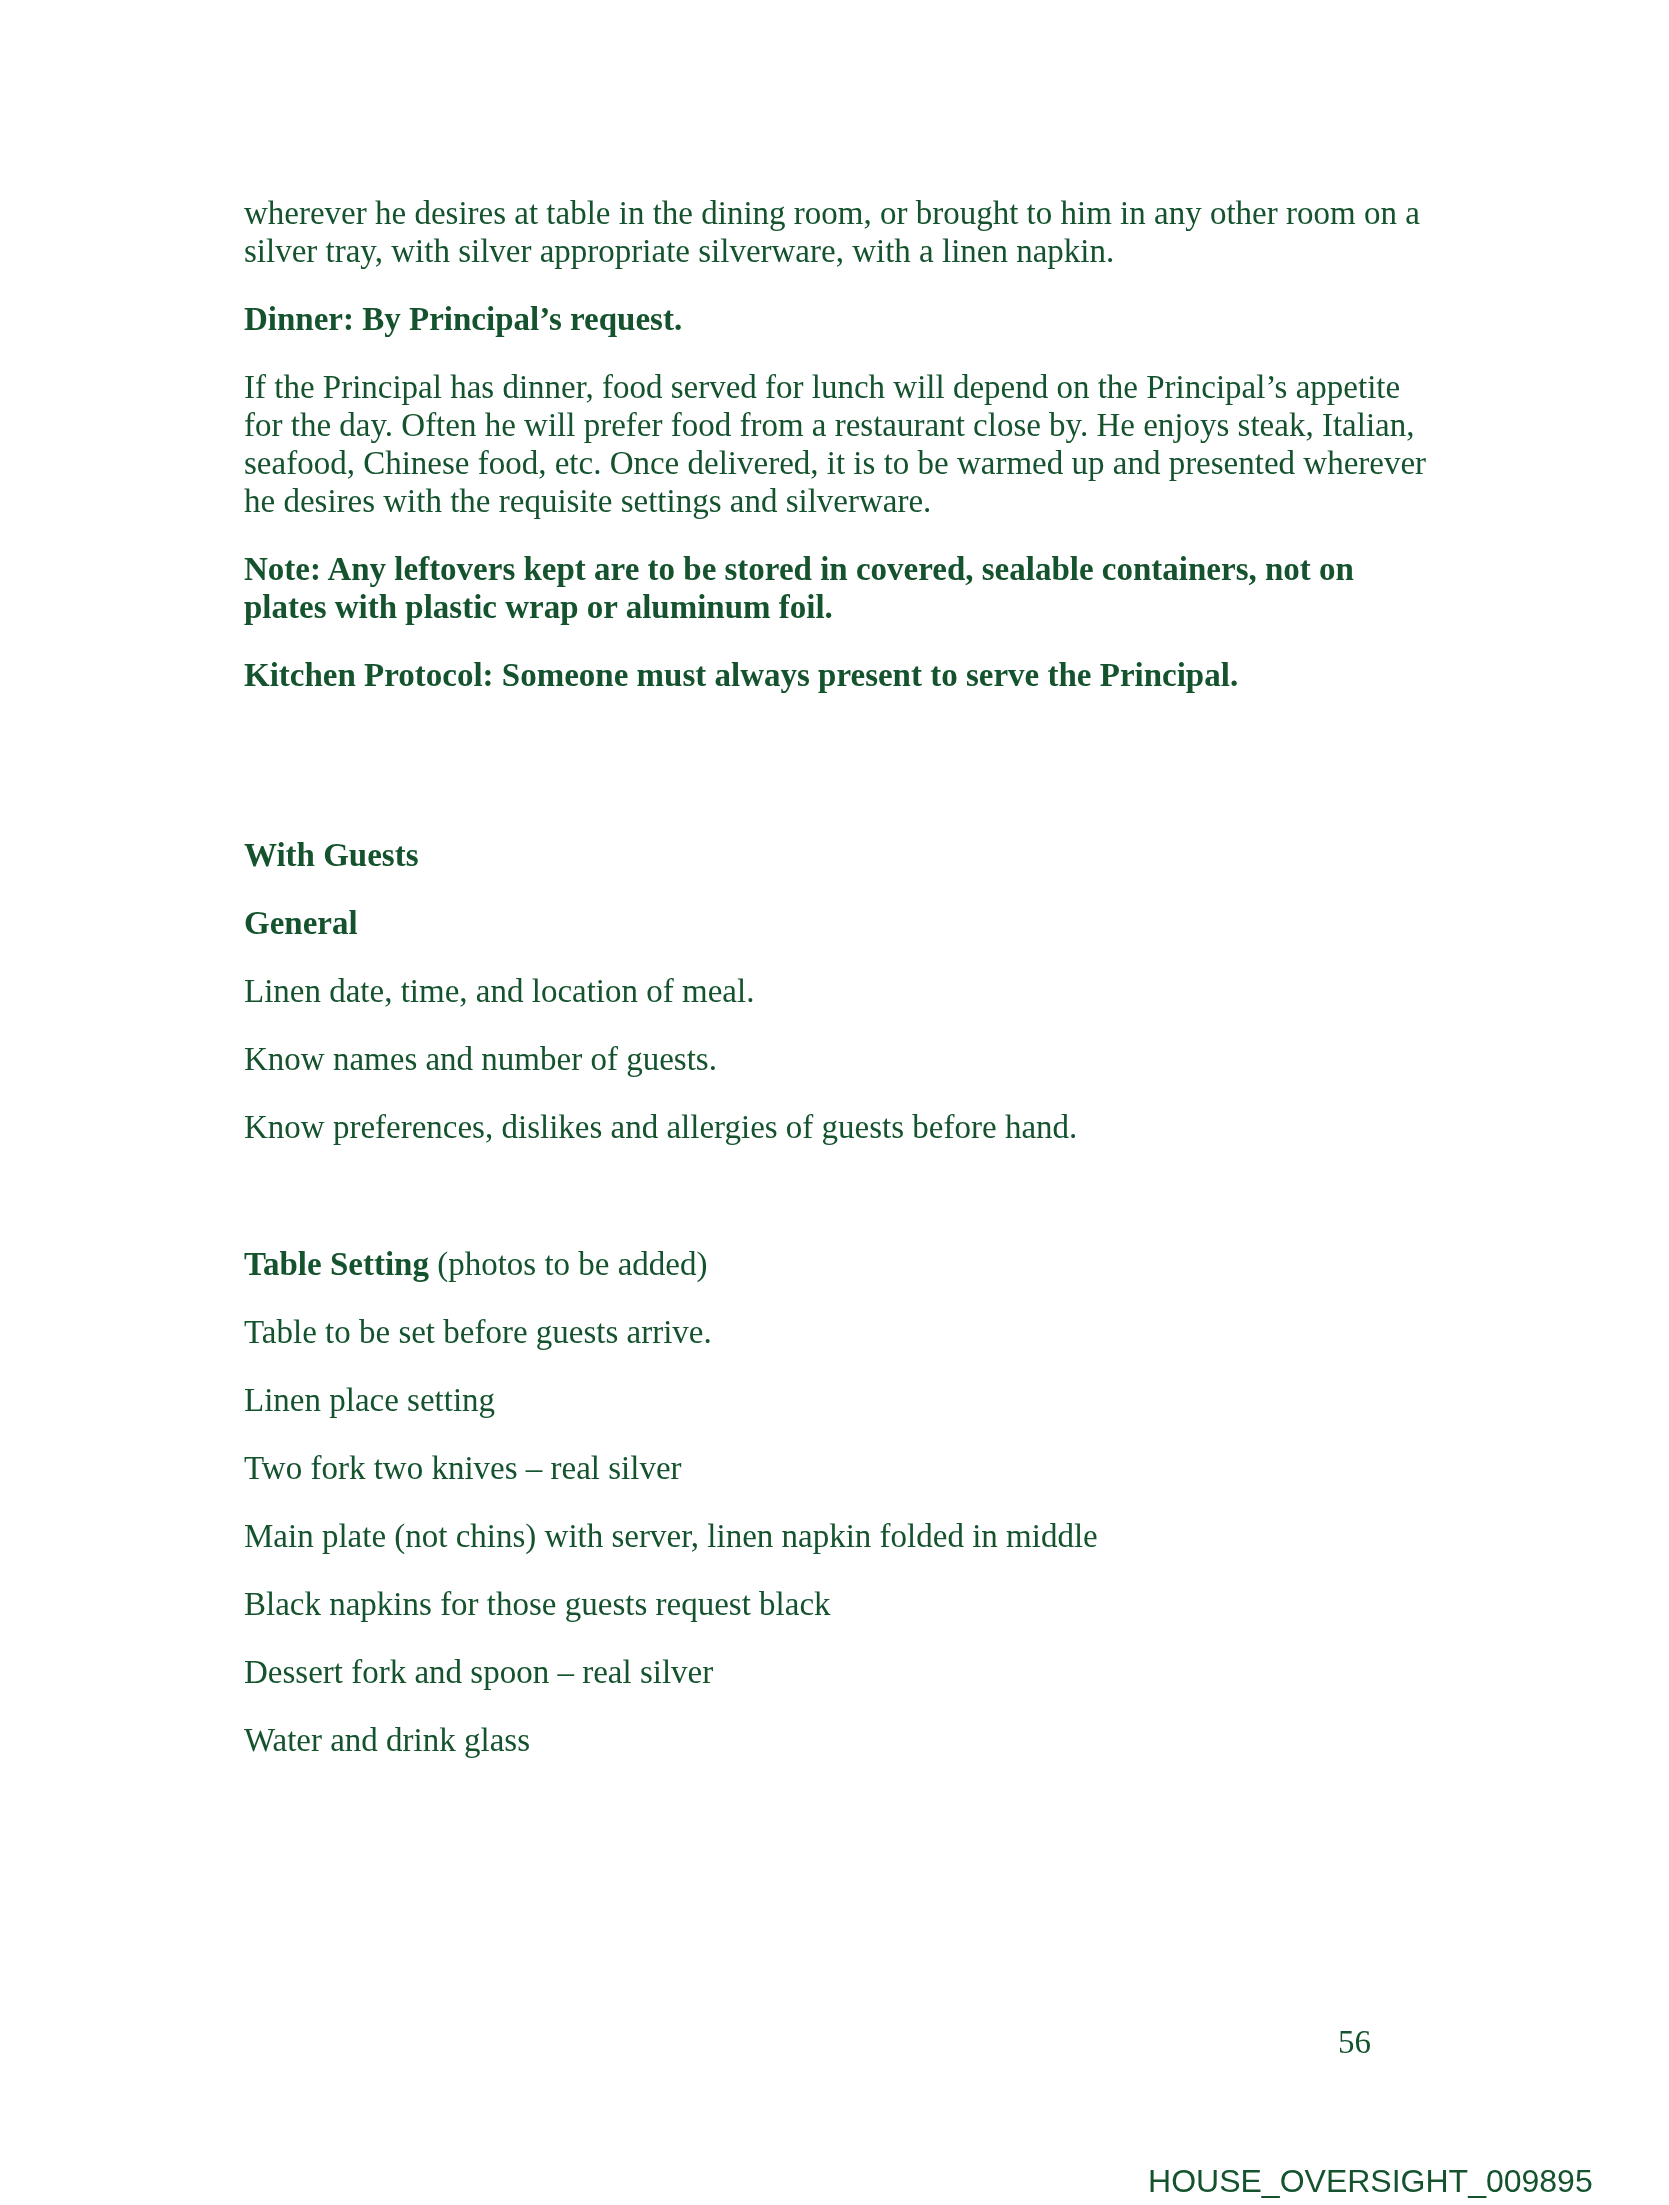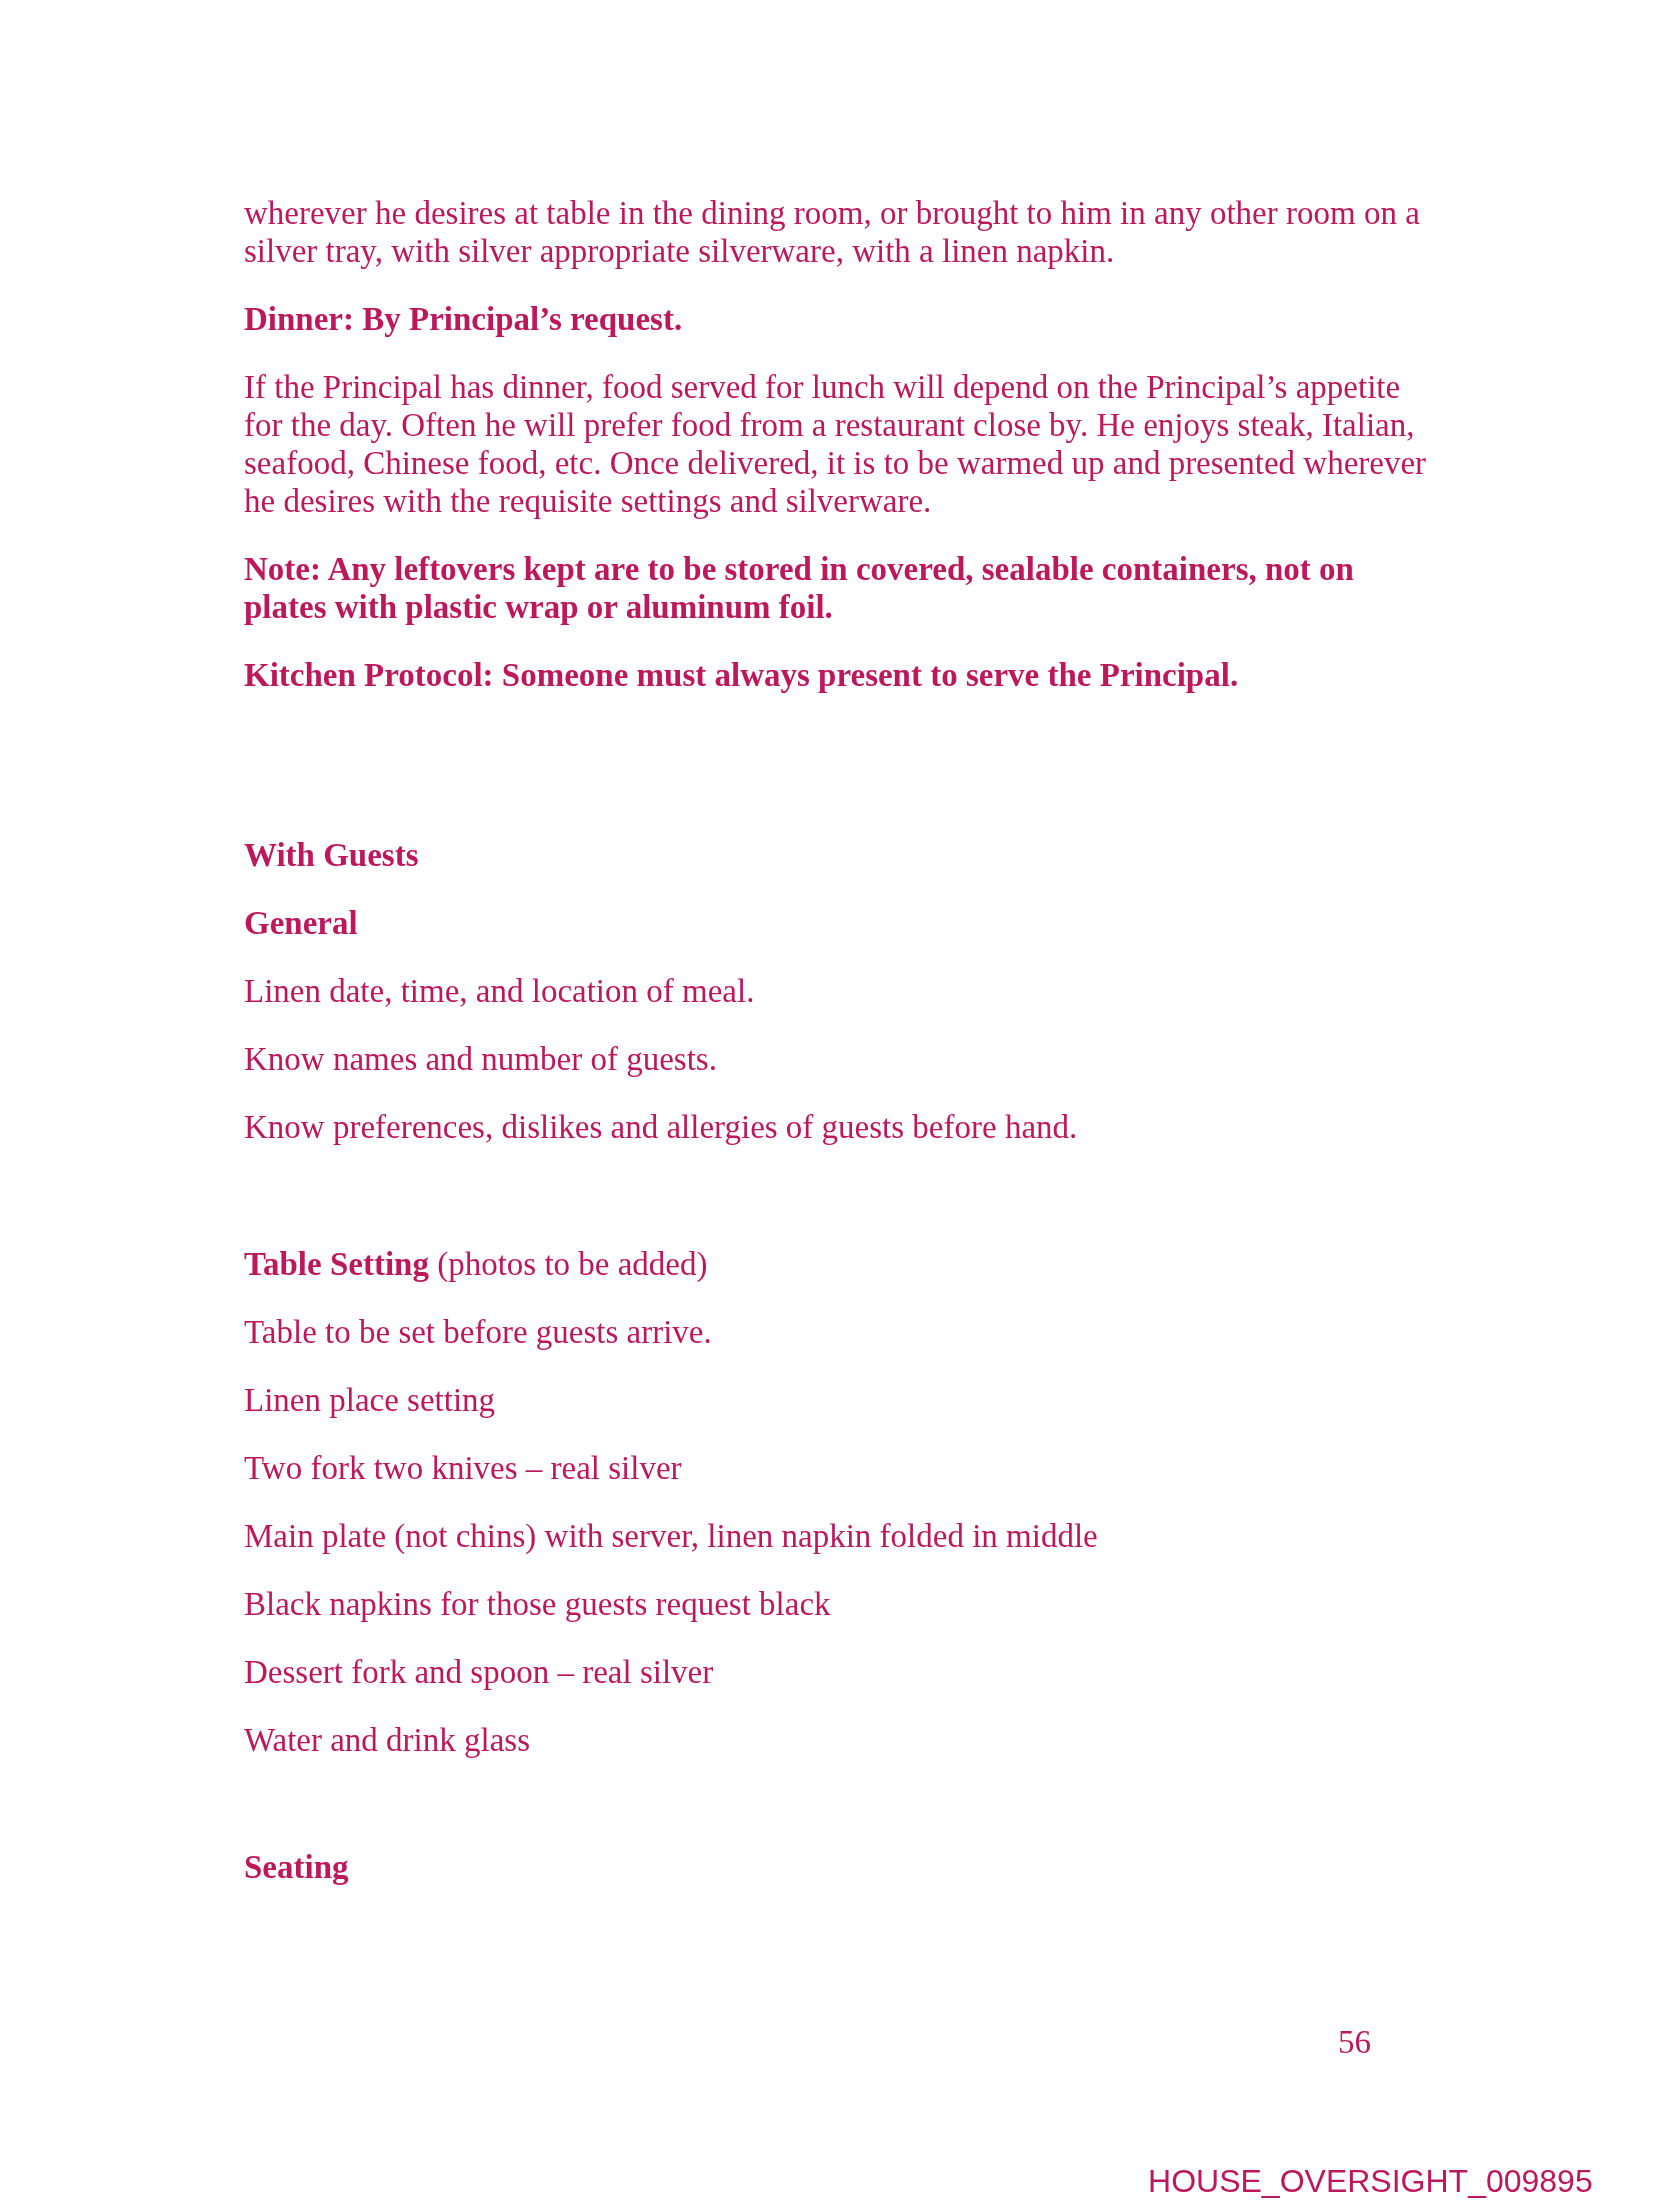--- a/index.html
+++ b/index.html
@@ -5,21 +5,21 @@
   html, body {
     margin: 0;
     padding: 0;
     background: #ffffff;
   }
   .page {
     position: relative;
     width: 1611px;
     height: 2205px;
     background: #ffffff;
-    color: #be185d;
+    color: #14532d;
     font-family: "Liberation Serif", "DejaVu Serif", serif;
     font-size: 33px;
     line-height: 38px;
     overflow: hidden;
   }
   .content {
     position: absolute;
     left: 244px;
     top: 194px;
     width: 1188px;
@@ -91,21 +91,20 @@
     <div class="para">Two fork two knives – real silver</div>
 
     <div class="para">Main plate (not chins) with server, linen napkin folded in middle</div>
 
     <div class="para">Black napkins for those guests request black</div>
 
     <div class="para">Dessert fork and spoon – real silver</div>
 
     <div class="para">Water and drink glass</div>
 
-    <div class="para b sp3">Seating</div>
 
   </div>
 
   <div class="page-number">56</div>
 
   <div class="bates-stamp">HOUSE_OVERSIGHT_009895</div>
 </div>
 
 
 </body></html>

